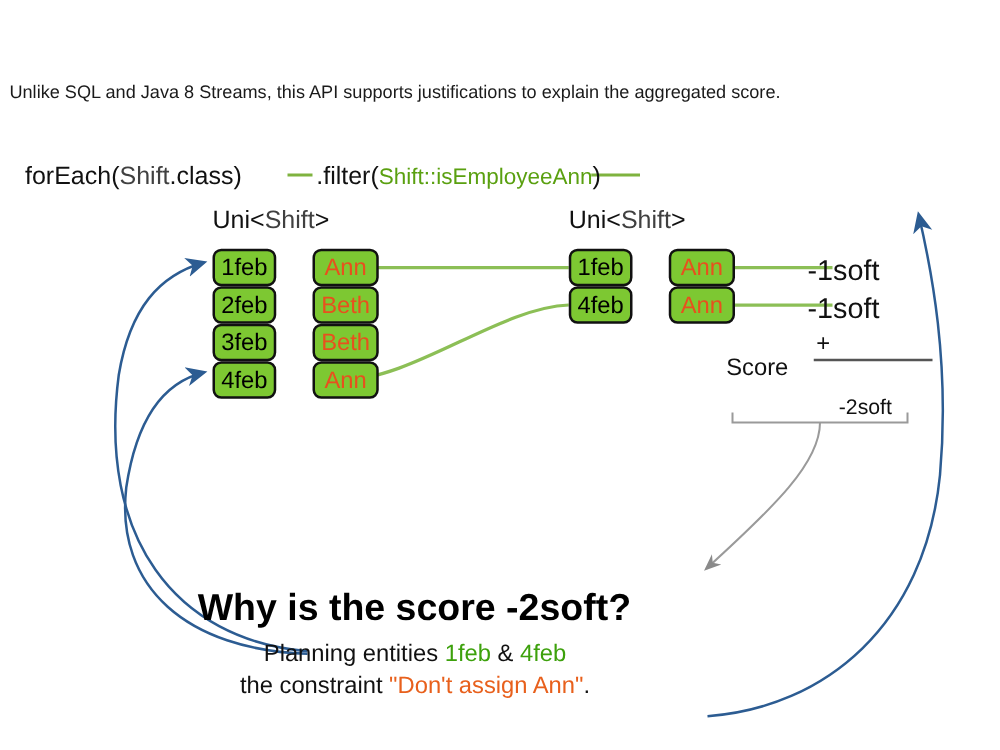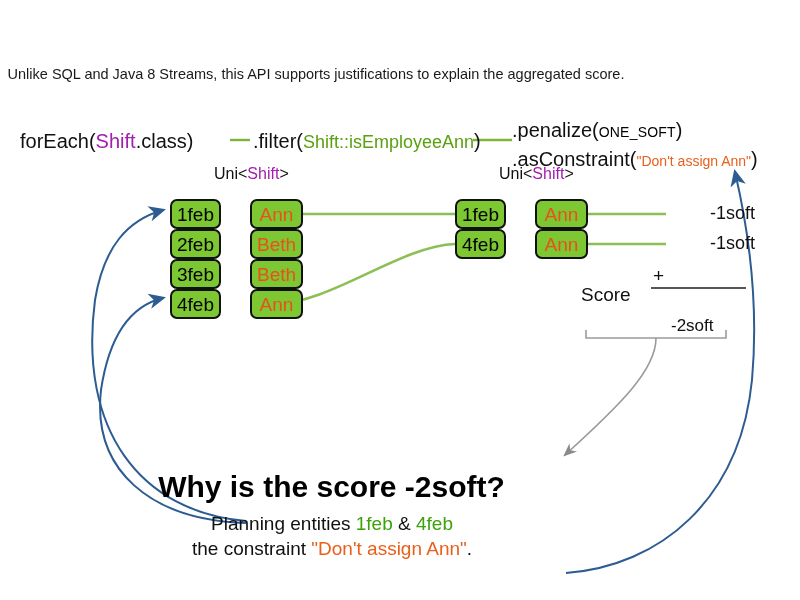--- a/index.html
+++ b/index.html
@@ -15,45 +15,45 @@
     font-size:38px;font-weight:400;letter-spacing:.1px;color:#000;
   }
   .subtitle{
     position:absolute;left:0;top:66px;width:632px;text-align:center;
     font-size:14.5px;font-weight:400;color:#1a1a1a;
   }
 
   .code-left{position:absolute;left:20px;top:130px;font-size:20px;white-space:nowrap;}
   .code-mid{position:absolute;left:253px;top:130px;font-size:20px;white-space:nowrap;}
   .code-right{position:absolute;left:512px;top:117px;font-size:20px;white-space:nowrap;line-height:27px;}
-  .kw{color:#a21caf;}
+  .kw{color:#404040;}
   .kw-s{color:#5aa010;font-size:18px;}
   .const{font-size:14px;color:#000;letter-spacing:.2px;}
   .str{color:#E8601C;font-size:14px;}
 
-  .uni-label{position:absolute;font-size:16px;color:#111;white-space:nowrap;margin-left:44px;}
+  .uni-label{position:absolute;font-size:20px;color:#111;white-space:nowrap;}
   .uni-left{left:170px;top:165px;}
   .uni-right{left:455px;top:165px;}
 
   .stack{position:absolute;}
   .stack-left{left:170px;top:199px;}
   .stack-right{left:455px;top:199px;}
 
   .card{
     display:flex;height:30px;margin-bottom:0px;position:relative;
   }
   .cell{
     background:#7DC832;border:2px solid #111;border-radius:7px;
     display:flex;align-items:center;justify-content:center;
     height:30px;box-sizing:border-box;font-size:19px;line-height:1;
   }
   .cell-date{width:51px;color:#000;margin-right:-3px;z-index:2;}
   .cell-name{width:53px;color:#E8501E;z-index:1;margin-left:32px;}
 
-  .soft-1{position:absolute;left:710px;font-size:18px;color:#111;white-space:nowrap;}
+  .soft-1{position:absolute;left:646px;font-size:23px;color:#111;white-space:nowrap;}
   .soft-a{top:203px;}
   .soft-b{top:233px;}
 
   .score-label{position:absolute;left:581px;top:284px;font-size:19px;color:#111;}
   .plus{position:absolute;left:653px;top:265px;font-size:19px;color:#111;}
   .total{position:absolute;left:671px;top:316px;font-size:17px;color:#111;white-space:nowrap;}
 
   .why{
     position:absolute;left:0;top:470px;width:663px;text-align:center;
     font-size:30px;font-weight:bold;color:#000;
@@ -105,24 +105,20 @@
     <path d="M246,521 C140,512 78,430 95,300 C104,246 128,220 163,210" fill="none" stroke="#2C5C92" stroke-width="2" marker-end="url(#blue-arrow)"></path>
     <path d="M246,523 C150,520 92,470 101,390 C110,330 134,305 163,298" fill="none" stroke="#2C5C92" stroke-width="2" marker-end="url(#blue-arrow)"></path>
 
     <path d="M566,573 C660,566 740,500 752,380 C760,290 745,215 735,172" fill="none" stroke="#2C5C92" stroke-width="2" marker-end="url(#blue-arrow)"></path>
   </svg>
 
   <div class="code-left"><span>forEach(</span><span class="kw">Shift</span><span>.class)</span></div>
 
   <div class="code-mid"><span>.filter(</span><span class="kw-s">Shift::isEmployeeAnn</span><span>)</span></div>
 
-  <div class="code-right">
-    <div><span>.penalize(</span><span class="const">ONE_SOFT</span><span>)</span></div>
-    <div><span>.asConstraint(</span><span class="str">"Don't assign Ann"</span><span>)</span></div>
-  </div>
 
   <div class="uni-label uni-left"><span>Uni&lt;</span><span class="kw">Shift</span><span>&gt;</span></div>
 
   <div class="uni-label uni-right"><span>Uni&lt;</span><span class="kw">Shift</span><span>&gt;</span></div>
 
   <div class="stack stack-left">
     <div class="card">
       <div class="cell cell-date">1feb</div>
       <div class="cell cell-name">Ann</div>
     </div>

